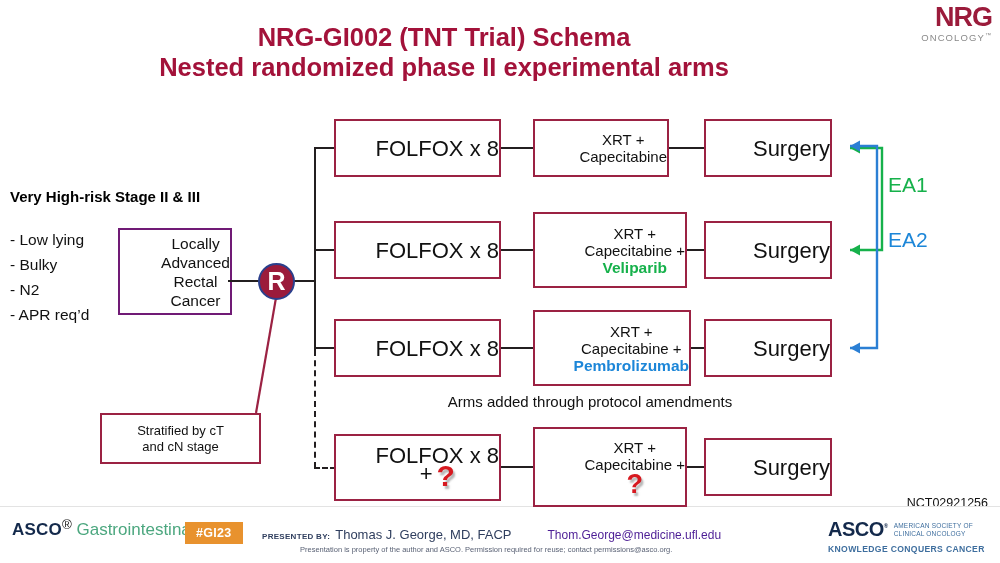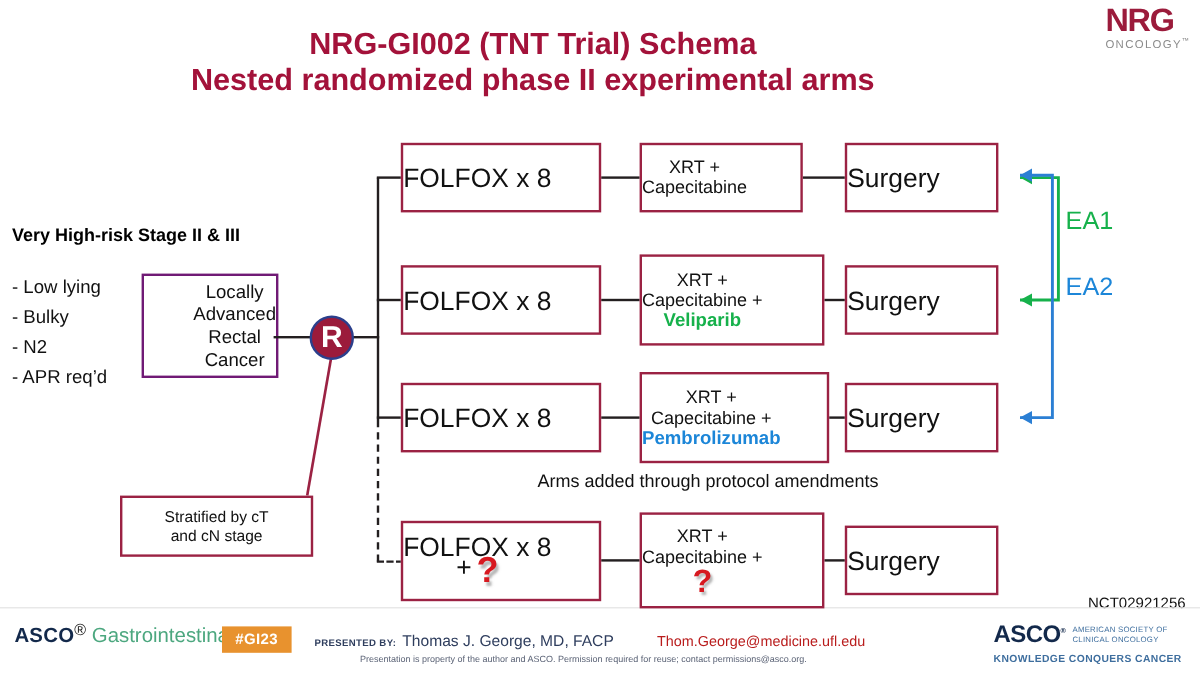--- a/index.html
+++ b/index.html
@@ -5,21 +5,21 @@
   html,body{margin:0;padding:0;}
   body{
     width:1000px;height:563px;position:relative;overflow:hidden;
     background:#ffffff;
     font-family:"Liberation Sans", sans-serif;
     color:#1a1a1a;
   }
   .abs{position:absolute;}
 
   
-  #nrg-logo{right:8px;top:4px;line-height:1;}
+  #nrg-logo{right:8px;top:4px;text-align:right;line-height:1;}
   #nrg-logo .nrg-word{
     font-size:27px;font-weight:bold;color:#9B1B3B;letter-spacing:-1px;
     font-family:"Liberation Sans", sans-serif;
   }
   #nrg-logo .nrg-sub{
     font-size:9.5px;color:#8a8a8a;letter-spacing:1.1px;margin-top:1px;
   }
   #nrg-logo .nrg-sub sup{font-size:6px;vertical-align:super;}
 
   
@@ -55,21 +55,21 @@
   #stratify-box{
     left:100px;top:413px;width:157px;height:47px;
     border:2.5px solid #9B2243;background:#fff;
     display:flex;align-items:center;justify-content:center;z-index:5;
   }
   #stratify-box .st{font-size:13px;line-height:16px;text-align:center;color:#111;}
 
   
   .tbox{
     border:2.2px solid #9B2243;background:#fff;box-sizing:border-box;
-    display:flex;align-items:center;justify-content:flex-start;text-align:center;
+    display:flex;align-items:center;justify-content:flex-end;text-align:center;
     z-index:4;
   }
   .tbox .btxt{line-height:17px;}
   .big{font-size:22px;line-height:24px;color:#111;}
   .mid{font-size:15px;line-height:17.5px;color:#111;}
   .drug-green{color:#16B14B;font-weight:bold;font-size:15.5px;}
   .drug-blue{color:#1C86D8;font-weight:bold;font-size:15.5px;}
   .qmark{
     color:#D71920;font-weight:bold;font-size:30px;line-height:24px;
     text-shadow:2px 3px 2px rgba(120,120,120,.55);
@@ -105,21 +105,21 @@
   #asco-gi-logo .l1 .a{font-size:17px;font-weight:bold;color:#13294B;letter-spacing:.2px;}
   #asco-gi-logo .l1 .g{font-size:17px;color:#4CA77F;}
   #asco-gi-logo .l2{font-size:17px;color:#4CA77F;}
   #hashtag-badge{
     left:185px;top:522px;background:#E8922E;color:#fff;
     font-size:12.5px;font-weight:bold;padding:4px 11px;letter-spacing:.3px;
   }
   #presenter-line{left:262px;top:525px;white-space:nowrap;}
   #presenter-line .pb{font-size:8px;font-weight:bold;color:#2F3E5E;letter-spacing:.3px;}
   #presenter-line .pn{font-size:13px;color:#2F3E5E;padding-left:5px;}
-  #presenter-line .pe{font-size:12px;color:#b91c1c;padding-left:36px;margin-top:20px;}
+  #presenter-line .pe{font-size:12px;color:#4c1d95;padding-left:36px;margin-top:20px;}
   #permission-line{left:262px;top:545px;font-size:7.5px;color:#5a6275;white-space:nowrap;margin-left:38px;}
   #asco-footer-logo{left:828px;top:519px;line-height:1;}
   #asco-footer-logo .af1{display:flex;align-items:flex-start;}
   #asco-footer-logo .afa{font-size:20px;font-weight:bold;color:#13294B;letter-spacing:-.5px;}
   #asco-footer-logo .afa sup{font-size:6px;vertical-align:super;}
   #asco-footer-logo .afs{font-size:6.5px;color:#3E6E9E;line-height:8px;padding-left:6px;padding-top:3px;letter-spacing:.2px;}
   #asco-footer-logo .af2{font-size:8.6px;font-weight:bold;color:#3E6E9E;letter-spacing:.35px;margin-top:6px;}
 </style>
 </head>
 <body>

